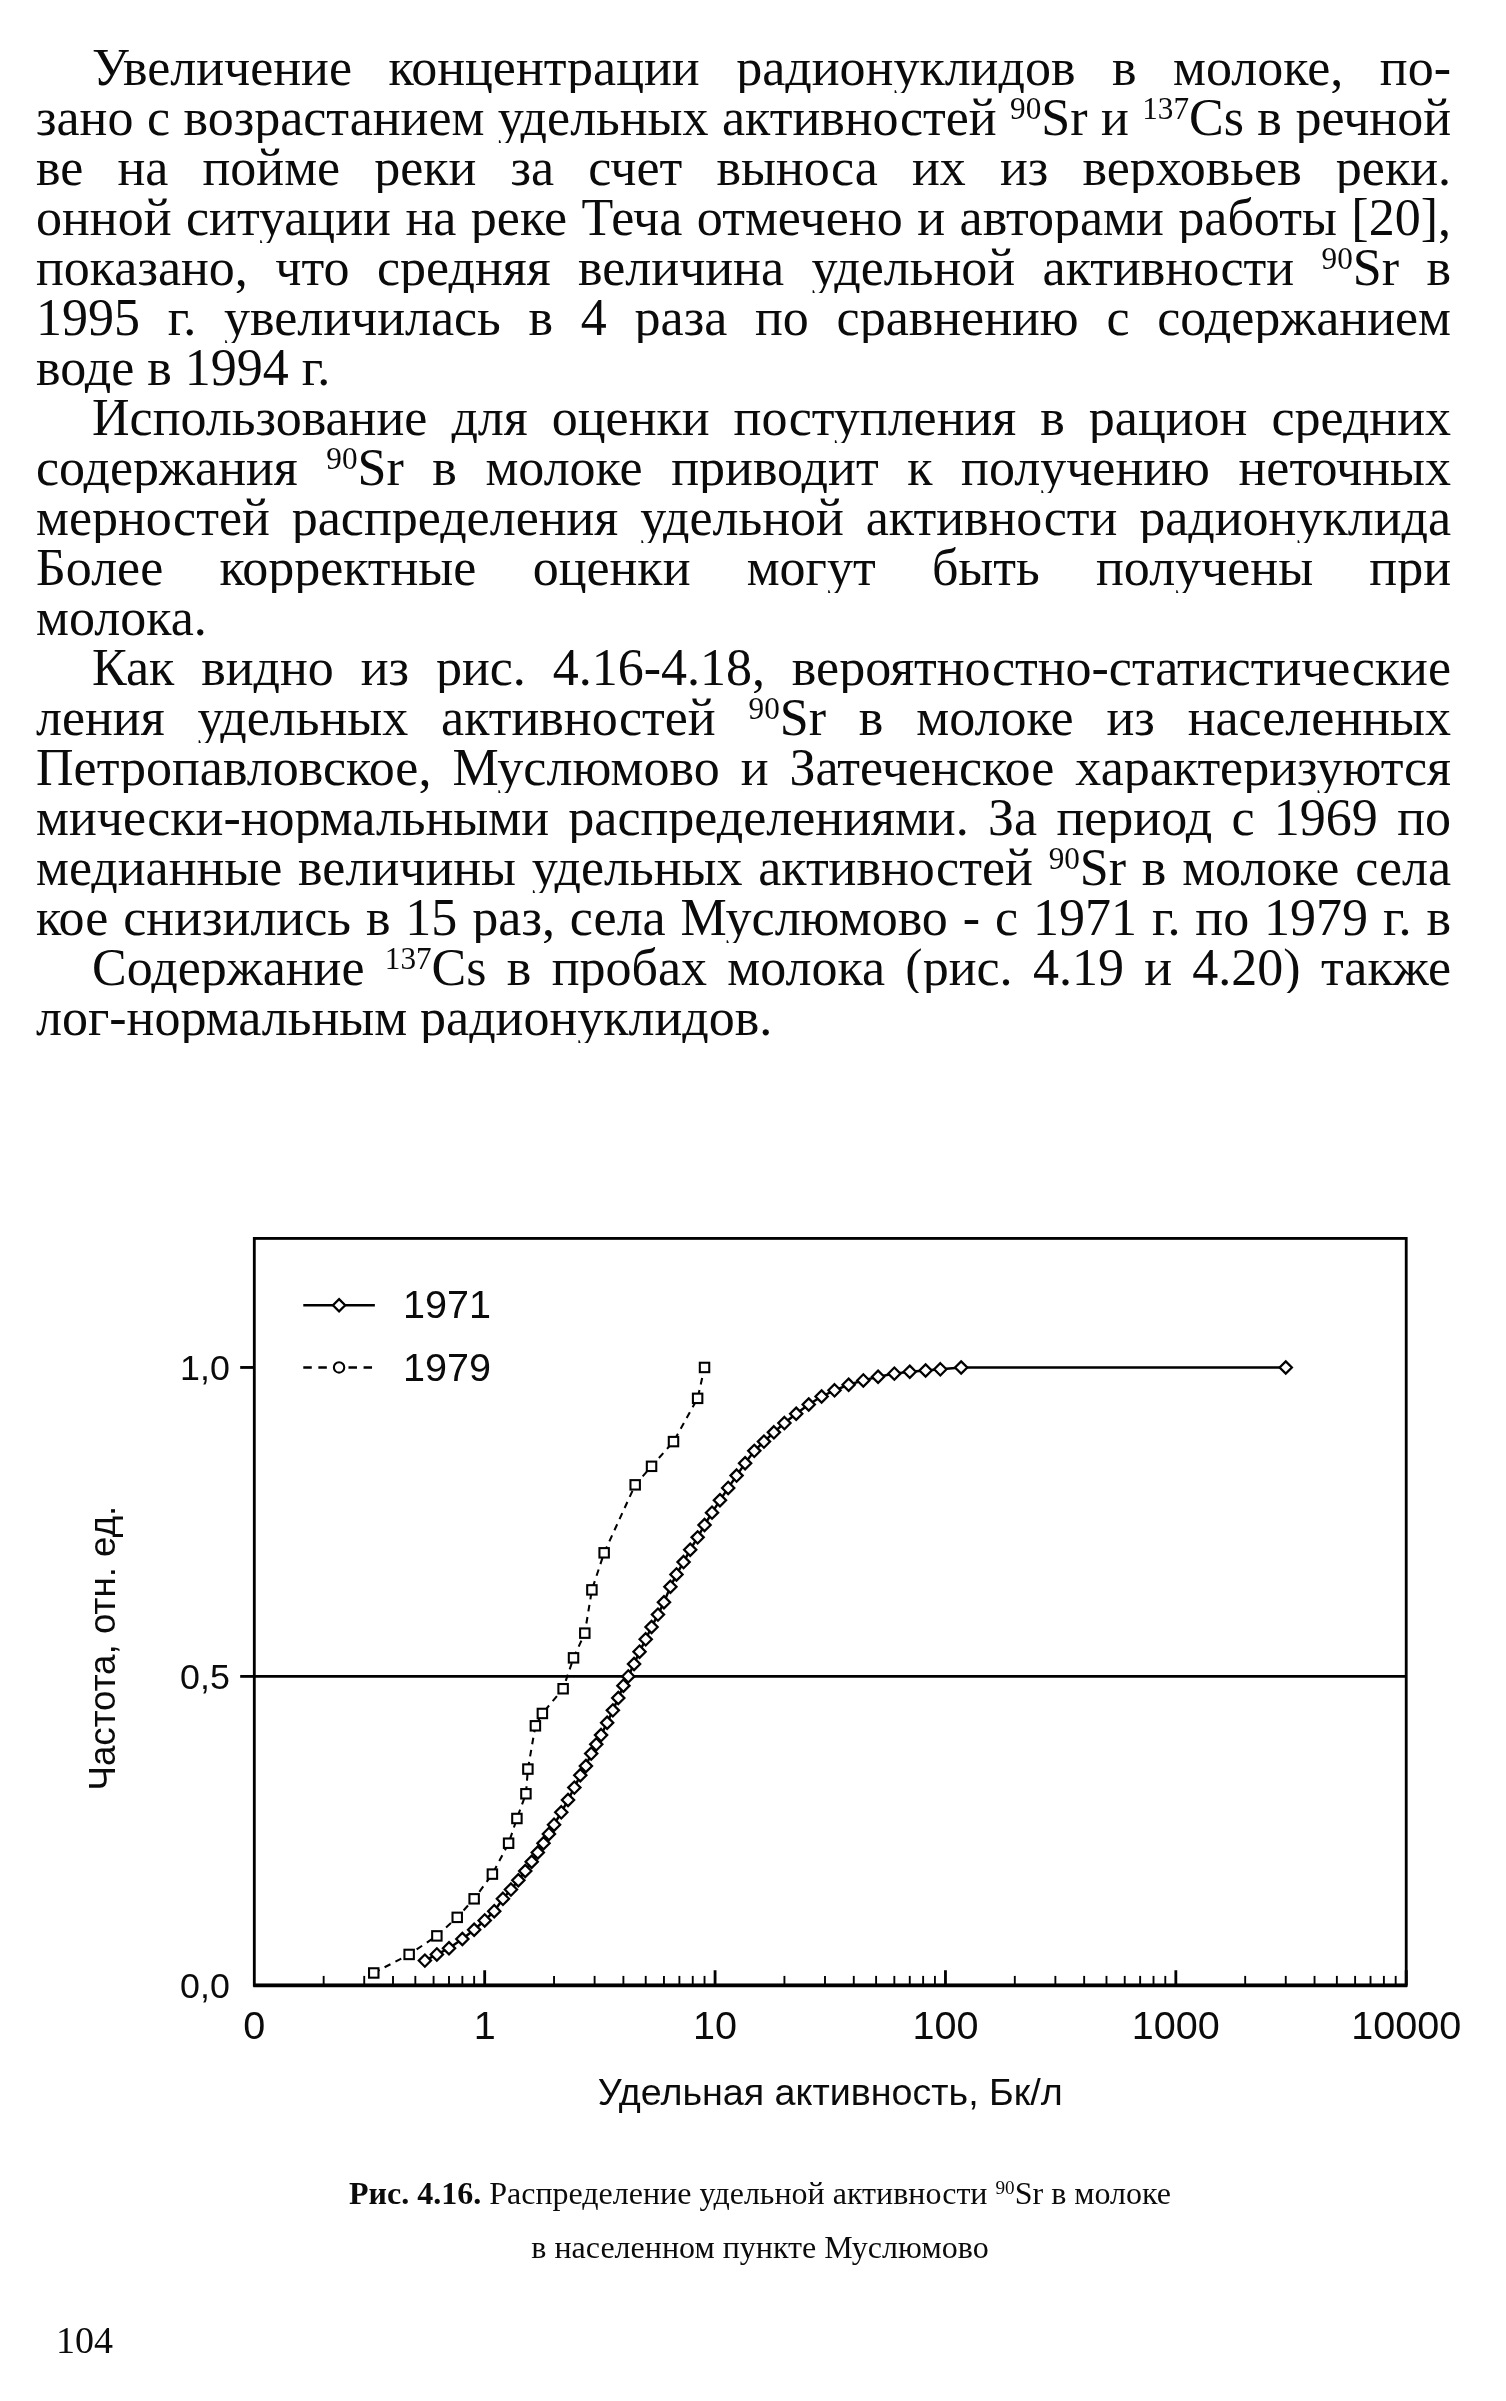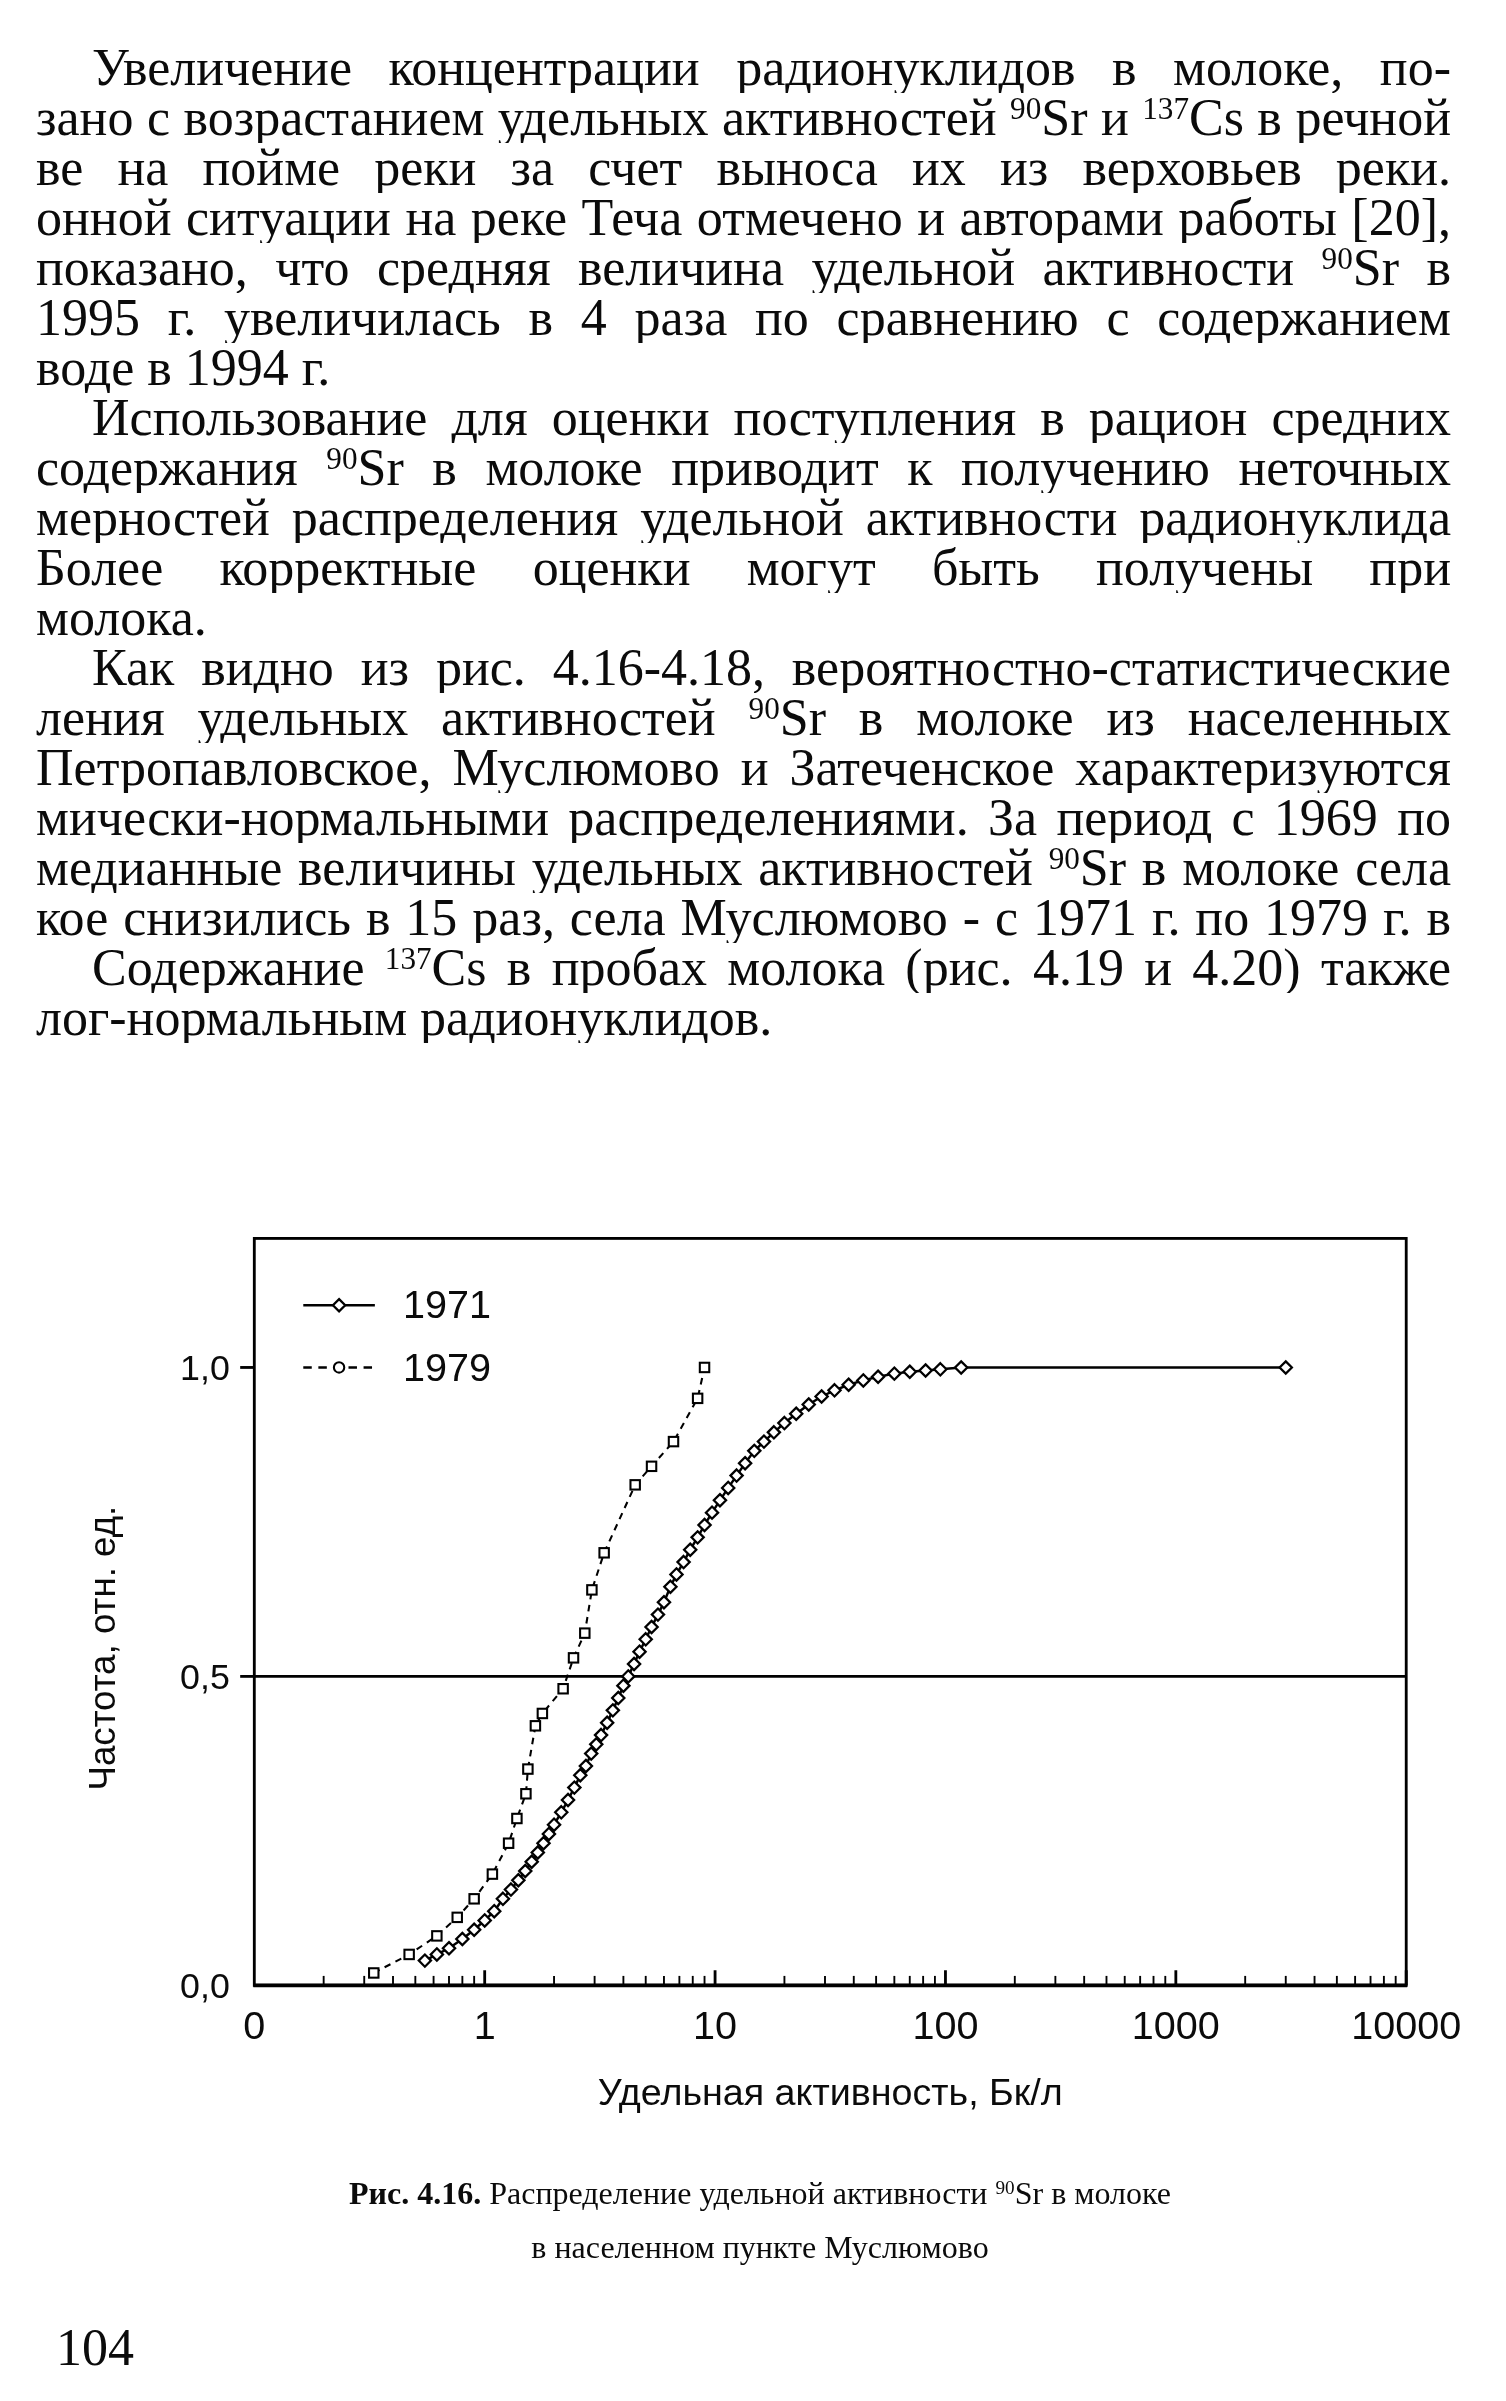--- a/index.html
+++ b/index.html
@@ -27,21 +27,21 @@
   svg.chart{position:absolute;left:0;top:1196px;}
   svg.chart text{fill:#0b0b0b;}
 
   
   .caption{
     position:absolute;left:148px;top:2166px;width:1224px;
     text-align:center;font-size:32px;line-height:54px;
   }
   .caption .bold{font-weight:bold;}
 
-  .pagenum{position:absolute;left:56px;top:2318px;font-size:52px;text-align:right;}
+  .pagenum{position:absolute;left:56px;top:2318px;font-size:38px;text-align:right;}
 </style>
 </head>
 <body>
 
 <div class="page">
 
   <div class="textblock" id="textblock">
       <div class="tl first">Увеличение концентрации радионуклидов в молоке, по-видимому, свя-</div>
       <div class="tl">зано с возрастанием удельных активностей <sup>90</sup>Sr и <sup>137</sup>Cs в речной воде и тра-</div>
       <div class="tl">ве на пойме реки за счет выноса их из верховьев реки. Ухудшение радиаци-</div>

